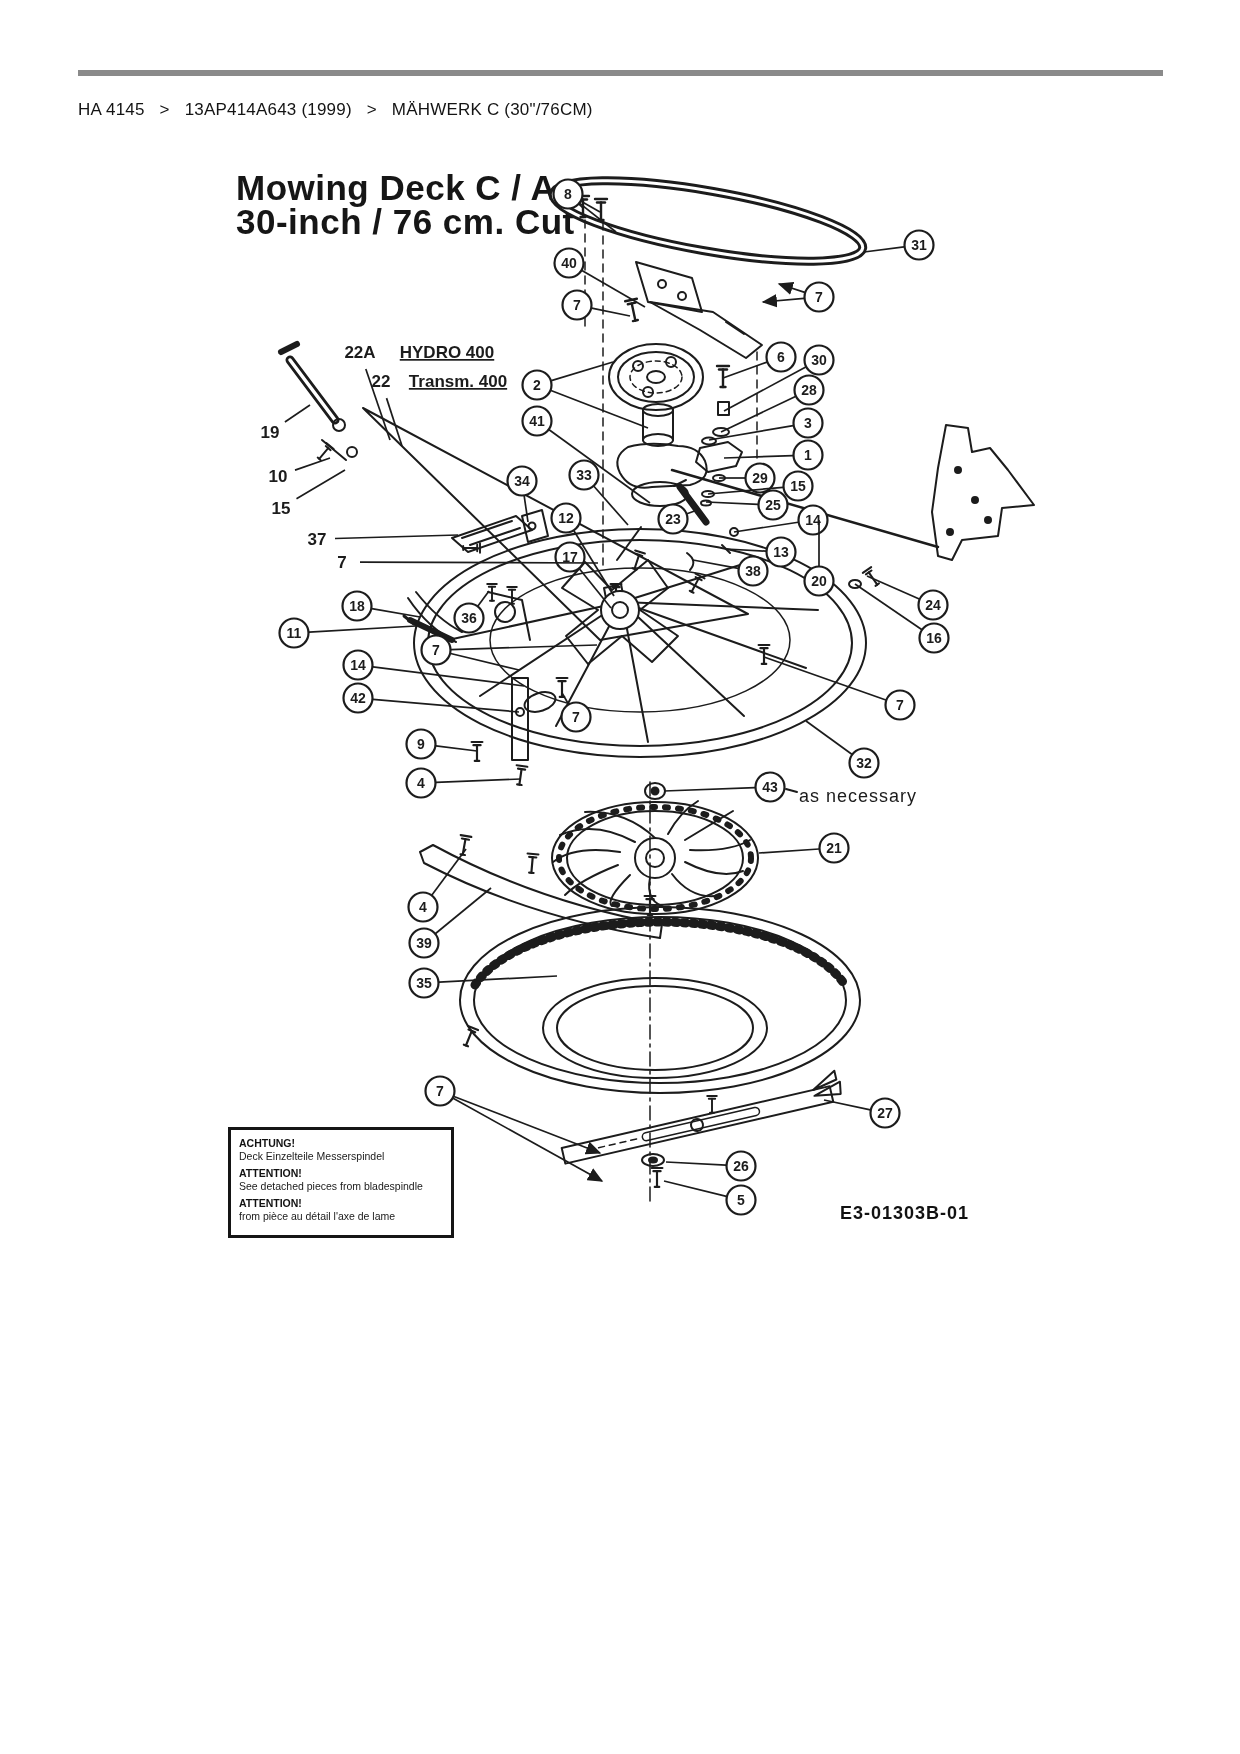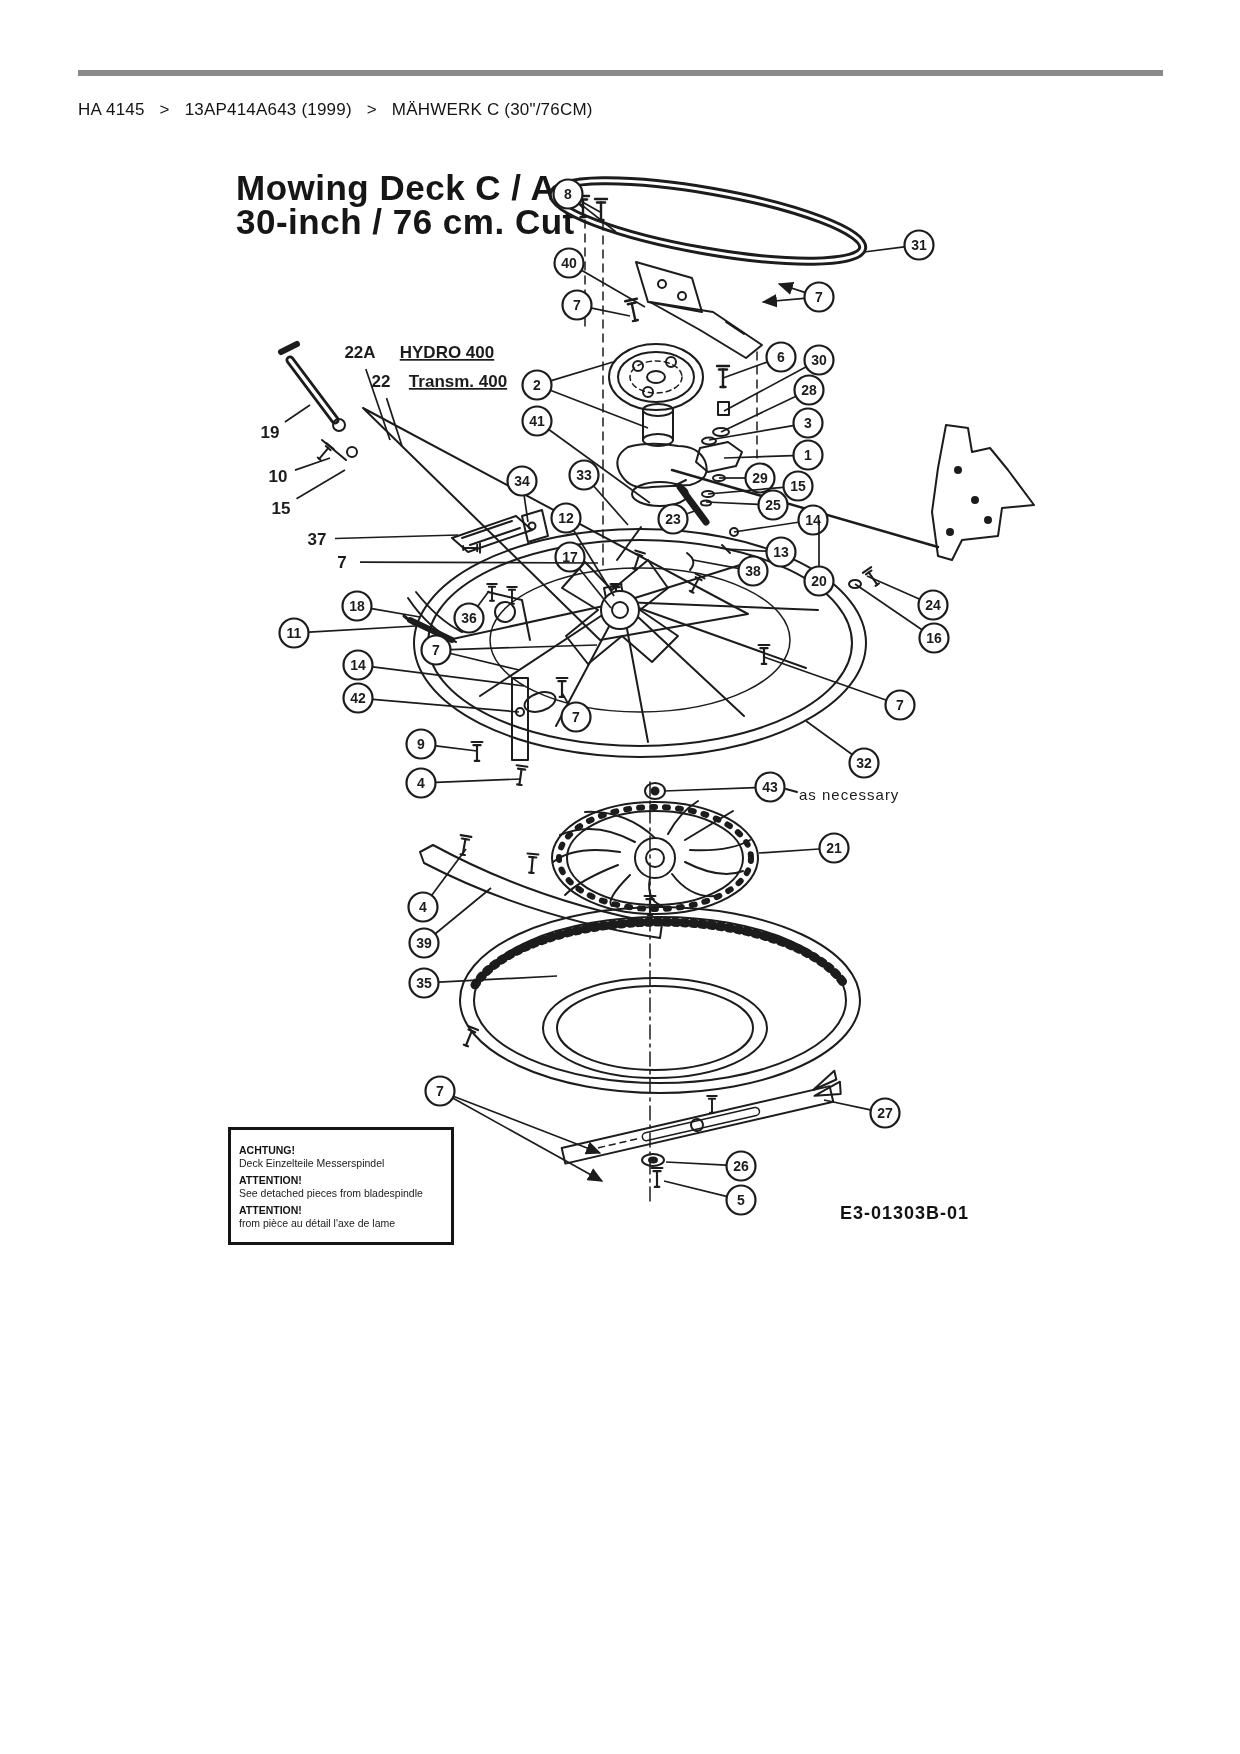--- a/index.html
+++ b/index.html
@@ -18,26 +18,26 @@
     position:absolute;left:236px;font-size:35px;font-weight:700;color:#161616;
     letter-spacing:.5px;white-space:nowrap;
   }
   #title-line1{top:168px;}
   #title-line2{top:202px;}
   .drawing-number{
     position:absolute;left:840px;top:1203px;font-size:18px;font-weight:700;
     color:#111;letter-spacing:1px;
   }
   .as-necessary{
-    position:absolute;left:799px;top:786px;font-size:15px;color:#1c1c1c;
+    position:absolute;left:799px;top:786px;font-size:18px;color:#1c1c1c;
     letter-spacing:1px;white-space:nowrap;
   }
   .warning-box{
     position:absolute;left:228px;top:1127px;width:204px;min-height:92px;
-    border:3px solid #151515;padding:14px 8px 6px 8px;background:#fff;
+    border:3px solid #151515;padding:7px 8px 6px 8px;background:#fff;
   }
   .warning-entry{margin-bottom:5px;}
   .warning-entry .w-title{font-size:10.5px;font-weight:700;line-height:1.2;color:#111;}
   .warning-entry .w-body{font-size:10.5px;font-weight:400;line-height:1.2;color:#1a1a1a;}
   svg{position:absolute;left:0;top:0;}
   svg text{font-family:"Liberation Sans", sans-serif;}
 </style>
 </head>
 <body>
 

